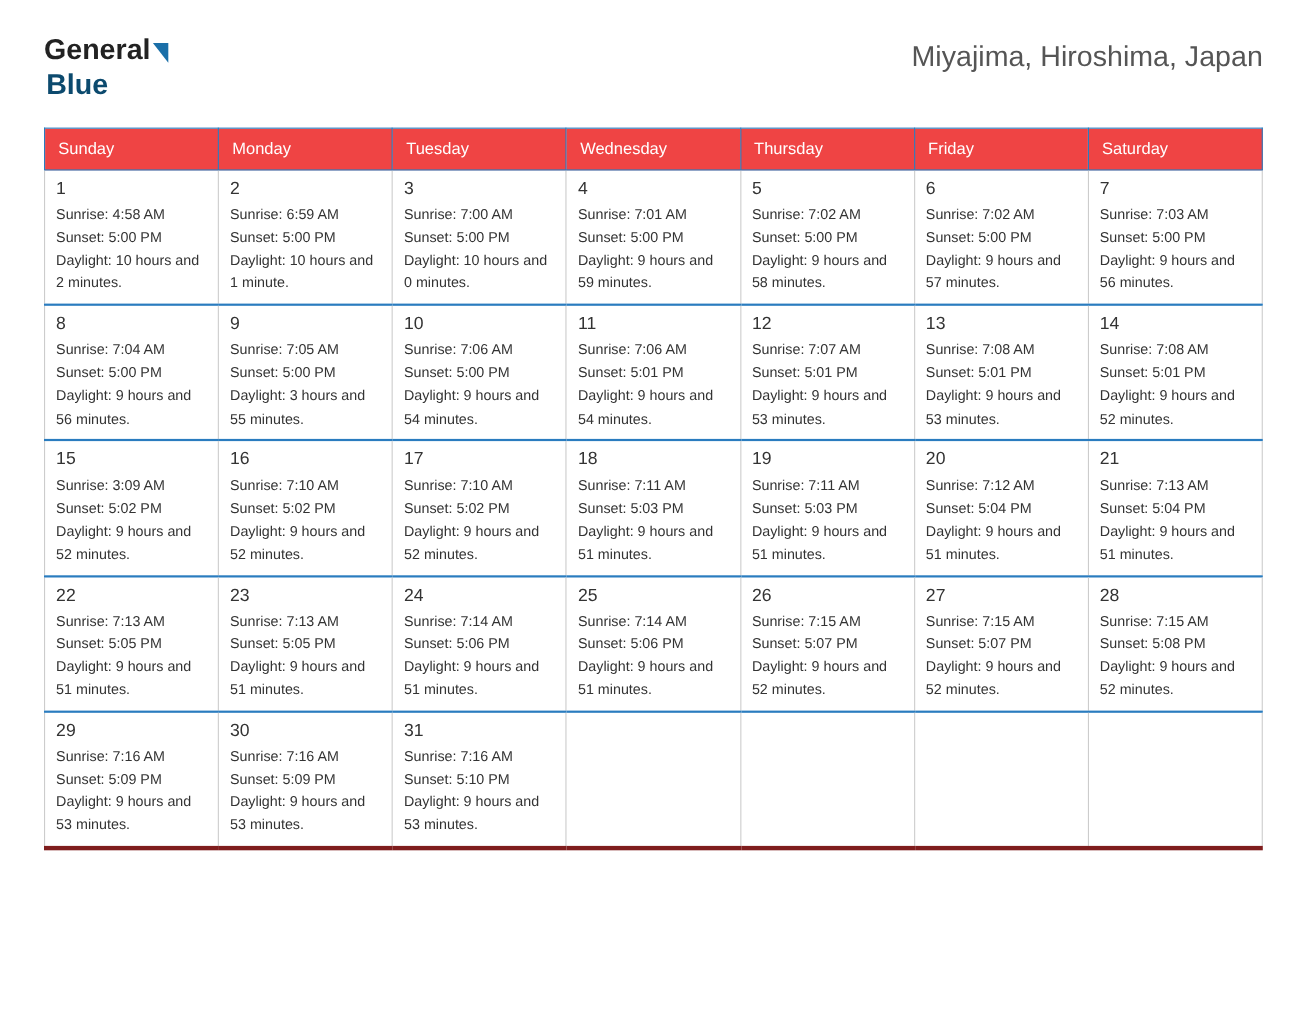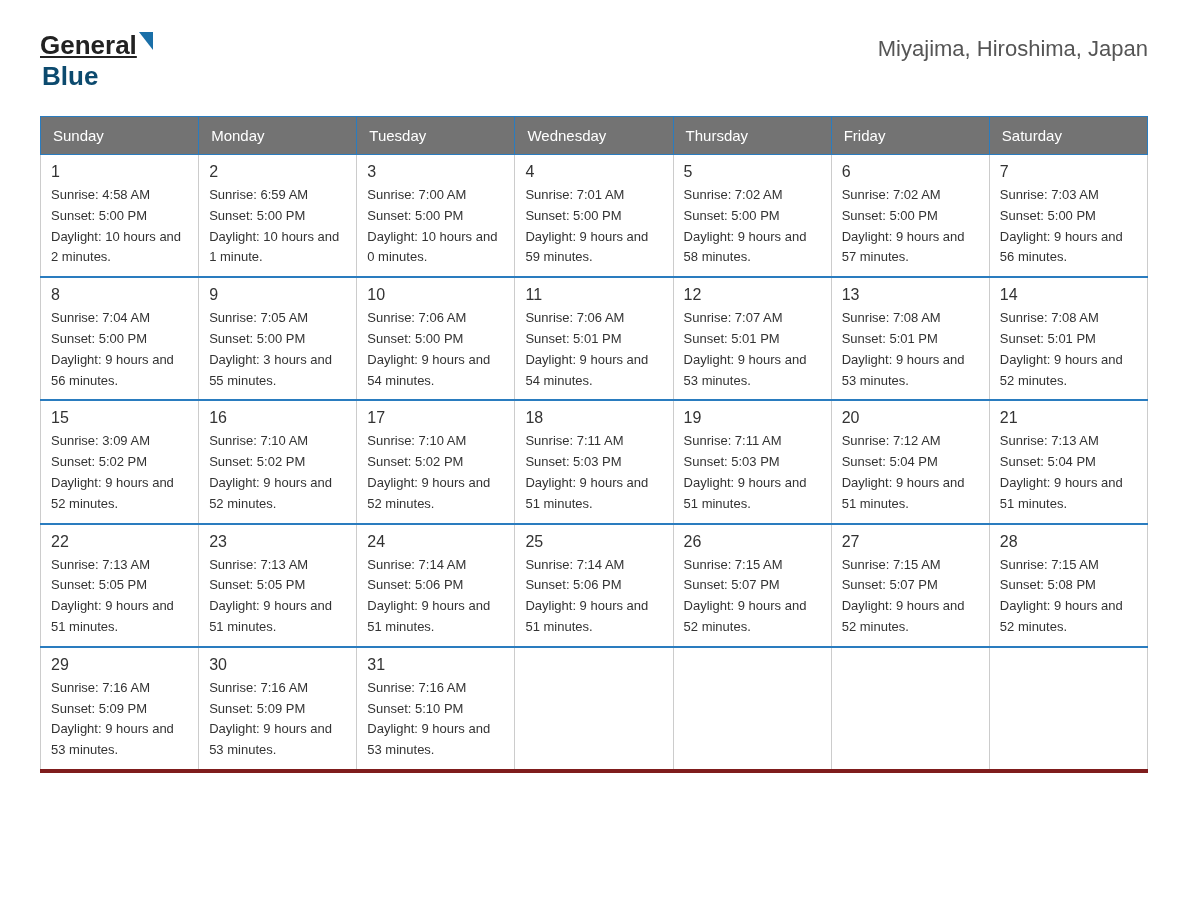--- a/index.html
+++ b/index.html
@@ -15,25 +15,24 @@
       align-items: flex-start;
       margin-bottom: 24px;
     }
     .logo {
       display: flex;
       flex-direction: column;
       align-items: flex-start;
     }
     .logo-top {
       display: flex;
-      align-items: flex-start;
+      align-items: center;
       font-size: 26px;
       font-weight: bold;
       color: #222;
-      text-decoration: underline;
     }
     .logo-general { color: #222; }
     .logo-arrow {
       width: 0;
       height: 0;
       border-left: 14px solid transparent;
       border-right: 0px solid transparent;
       border-top: 18px solid #1a6fa8;
       margin: 0 2px;
       position: relative;
@@ -48,30 +47,30 @@
     .title-section {
       text-align: right;
     }
     .month-title {
       font-size: 52px;
       font-weight: normal;
       color: #222;
       line-height: 1.1;
     }
     .location-title {
-      font-size: 22px;
+      font-size: 26px;
       color: #555;
       margin-top: 6px;
     }
     table {
       width: 100%;
       border-collapse: collapse;
     }
     th {
-      background-color: #737373;
+      background-color: #ef4444;
       color: #fff;
       padding: 10px 12px;
       font-size: 15px;
       font-weight: normal;
       text-align: left;
       border: 1px solid #2a7cbf;
     }
     td {
       vertical-align: top;
       padding: 8px 10px;

